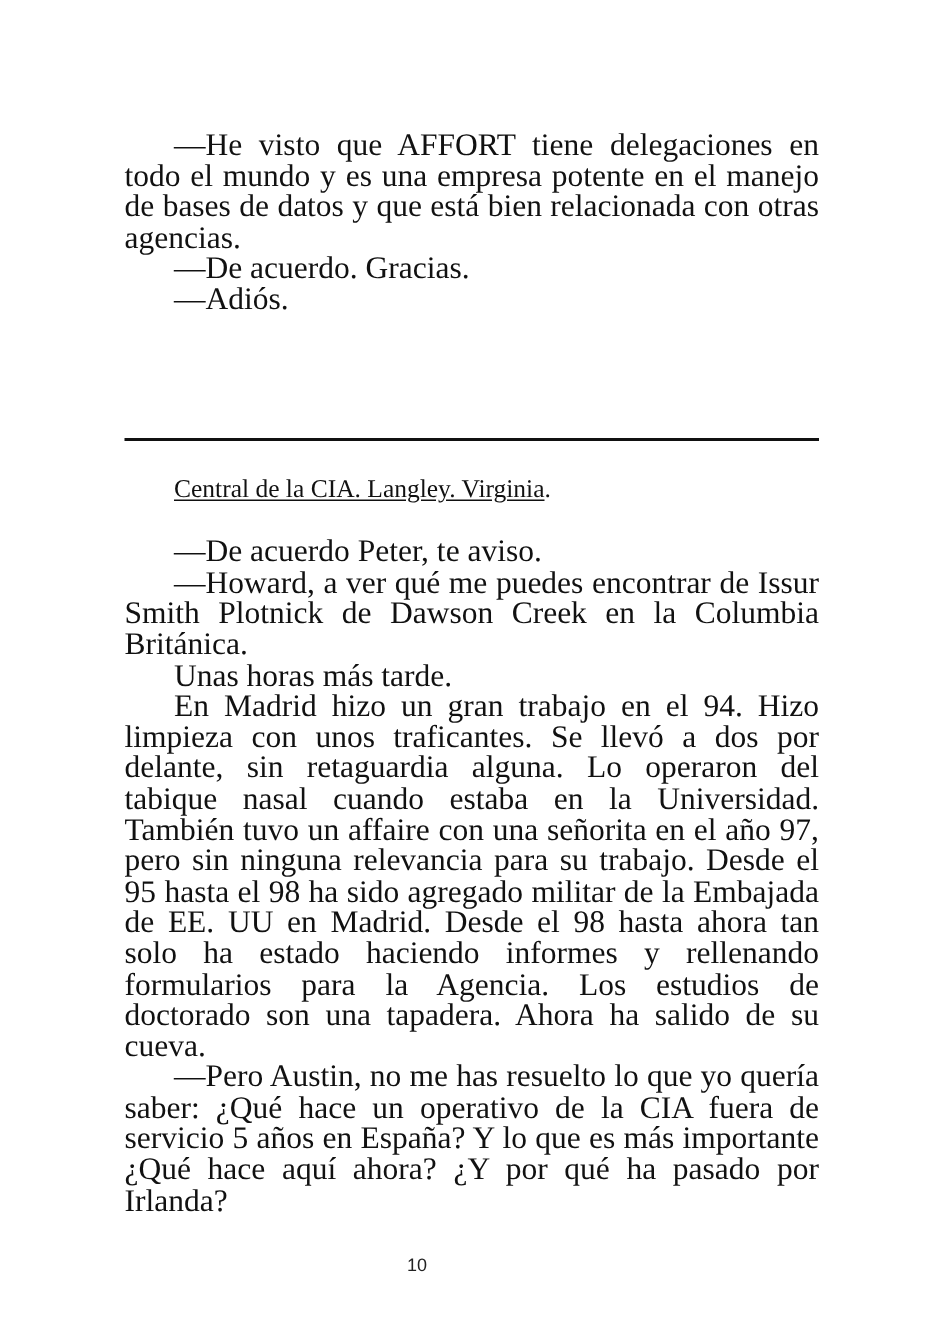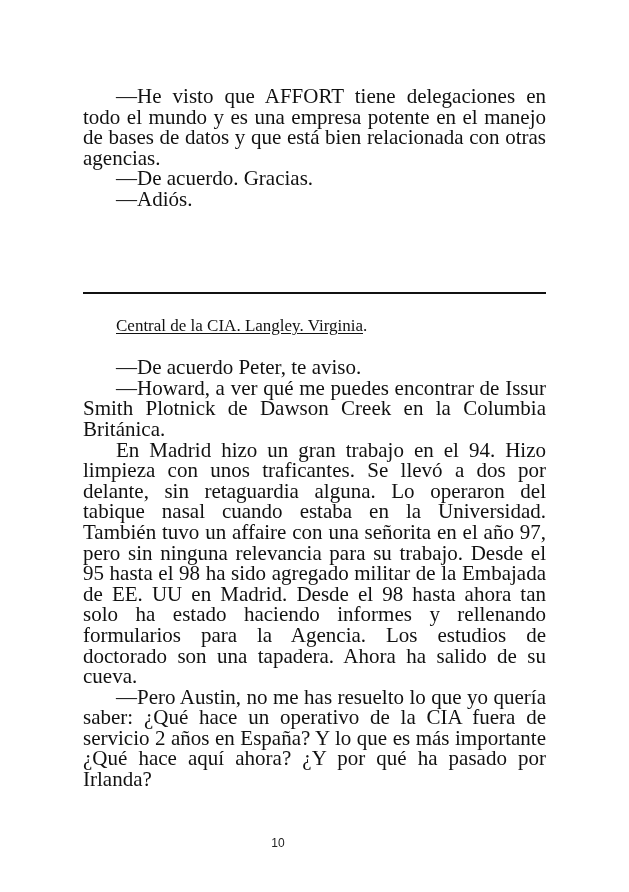--- a/index.html
+++ b/index.html
@@ -72,17 +72,18 @@
   <p class="para">—De acuerdo. Gracias.</p>
   <p class="para">—Adiós.</p>
 </div>
 
 <div class="rule"></div>
 
 <div class="section-bottom">
   <p class="heading"><span class="ul">Central de la CIA. Langley. Virginia</span><span>.</span></p>
   <p class="para">—De acuerdo Peter, te aviso.</p>
   <p class="para">—Howard, a ver qué me puedes encontrar de Issur Smith Plotnick de Dawson Creek en la Columbia Británica.</p>
+  <p class="para">Unas horas más tarde.</p>
   <p class="para">En Madrid hizo un gran trabajo en el 94. Hizo limpieza con unos traficantes. Se llevó a dos por delante, sin retaguardia alguna. Lo operaron del tabique nasal cuando estaba en la Universidad. También tuvo un affaire con una señorita en el año 97, pero sin ninguna relevancia para su trabajo. Desde el 95 hasta el 98 ha sido agregado militar de la Embajada de EE. UU en Madrid. Desde el 98 hasta ahora tan solo ha estado haciendo informes y rellenando formularios para la Agencia. Los estudios de doctorado son una tapadera. Ahora ha salido de su cueva.</p>
-  <p class="para">—Pero Austin, no me has resuelto lo que yo quería saber: ¿Qué hace un operativo de la CIA fuera de servicio 2 años en España? Y lo que es más importante ¿Qué hace aquí ahora? ¿Y por qué ha pasado por Irlanda?</p>
+  <p class="para">—Pero Austin, no me has resuelto lo que yo quería saber: ¿Qué hace un operativo de la CIA fuera de servicio 5 años en España? Y lo que es más importante ¿Qué hace aquí ahora? ¿Y por qué ha pasado por Irlanda?</p>
 </div>
 
 <div class="page-number">10</div>
 
 </body></html>

